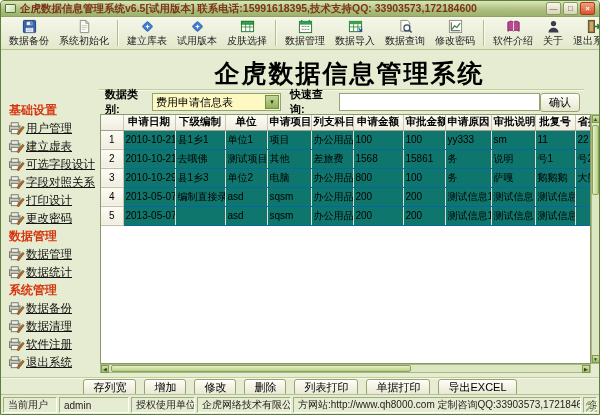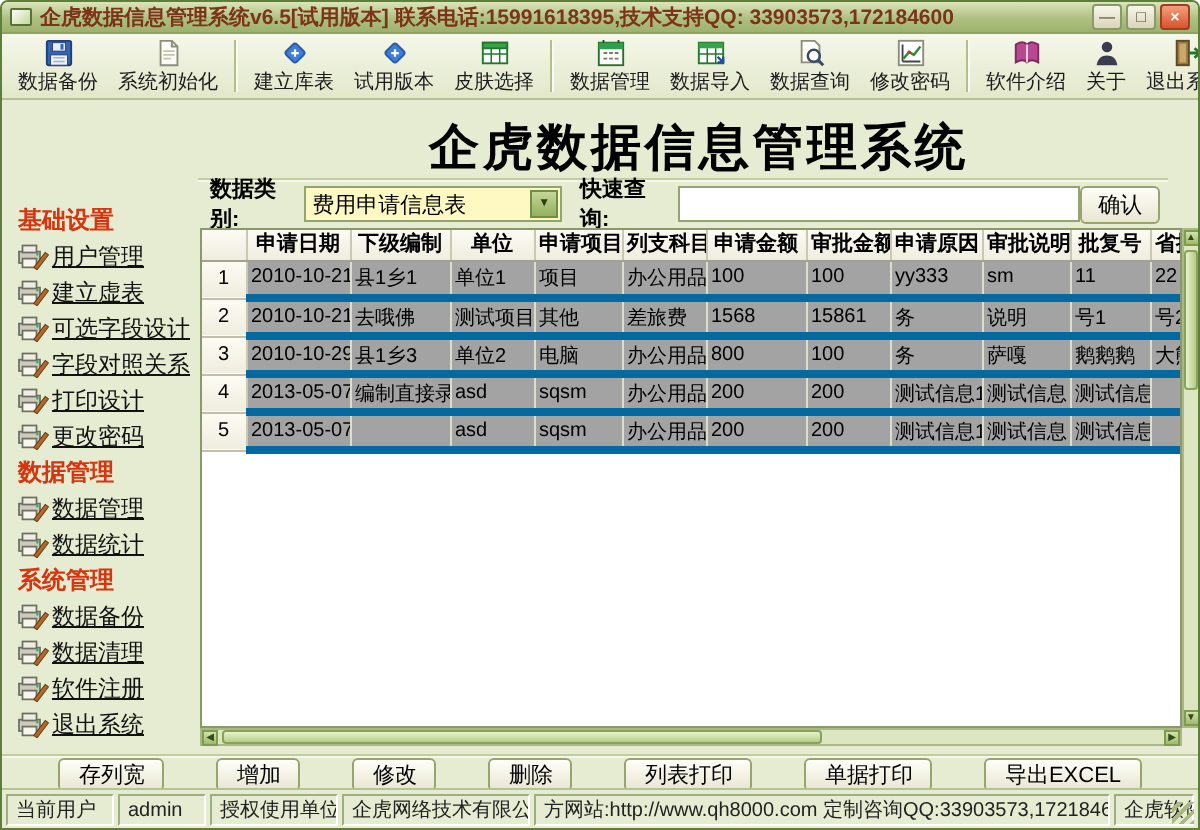--- a/index.html
+++ b/index.html
@@ -70,22 +70,22 @@
          font-family:inherit; }
   .confirm-btn { margin-left:auto; margin-right:4px; width:42px; height:19px; }
 
   
   .grid-area { position:absolute; top:64px; left:1px; width:491px; height:250px;
                background:#fff; border:1px solid #8A9969; overflow:hidden; }
   table { border-collapse:collapse; table-layout:fixed; width:490px; font-size:10px; }
   th { height:15px; background:linear-gradient(#FDFCF4,#EFEDDF); border-right:1px solid #C9C8B5;
        border-bottom:1px solid #A3A28E; font-weight:bold; font-size:10.5px; text-align:center;
        padding:0 2px; white-space:nowrap; overflow:hidden; }
-  td { height:19px; border-right:1px solid #DCDCCF; border-bottom:4px solid #0369a1;
-       padding:0 2px; white-space:nowrap; overflow:hidden; background:#a3a3a3; }
+  td { height:19px; border-right:1px solid #DCDCCF; border-bottom:1px solid #0369a1;
+       padding:0 2px; white-space:nowrap; overflow:hidden; background:#0f766e; }
   td.rownum { background:linear-gradient(#FDFCF4,#EFEDDF); border-right:1px solid #C9C8B5;
               border-bottom:1px solid #C0BFAC; text-align:center; }
 
   
   .vscroll { position:absolute; top:64px; left:492px; width:9px; height:250px;
              background:#DCE6C0; border:1px solid #A9B885; display:flex;
              flex-direction:column; align-items:center; }
   .hscroll { position:absolute; top:314px; left:1px; width:491px; height:9px;
              background:#DCE6C0; border:1px solid #A9B885; display:flex; align-items:center; }
   .sbtn { width:8px; height:8px; flex:none; background:linear-gradient(#D2E2A8,#9FBA6C);
@@ -93,21 +93,21 @@
           text-align:center; }
   .vthumb { width:7px; height:70px; margin-top:2px; background:linear-gradient(90deg,#E8F2CC,#B6CC86);
             border:1px solid #87A35A; border-radius:2px; }
   .hthumb { height:7px; width:300px; margin-left:2px; background:linear-gradient(#E8F2CC,#B6CC86);
             border:1px solid #87A35A; border-radius:2px; }
   .hspacer { flex:1; }
 
   
   .footer { position:absolute; top:376px; left:0; right:0; height:19px;
             border-top:1px solid #C2CC9E; box-shadow:inset 0 1px 0 #F5F8E8;
-            display:flex; align-items:center; justify-content:center; gap:26px; }
+            display:flex; align-items:center; justify-content:center; gap:8px; }
   .fbtn { height:17px; padding:0 9px; }
 
   
   .statusbar { position:absolute; top:393px; left:0; right:0; height:20px;
                border-top:1px solid #B7C293; background:#E6ECD1; display:flex;
                font-size:10px; color:#222; }
   .seg { border:1px solid; border-color:#9FAE80 #FFFFFF #FFFFFF #9FAE80;
          margin:2px 0 1px 2px; padding:0 4px; display:flex; align-items:center;
          white-space:nowrap; overflow:hidden; }
   .seg.last { flex:1; margin-right:2px; }
@@ -532,21 +532,21 @@
       <button class="btn fbtn">增加</button>
       <button class="btn fbtn">修改</button>
       <button class="btn fbtn">删除</button>
       <button class="btn fbtn">列表打印</button>
       <button class="btn fbtn">单据打印</button>
       <button class="btn fbtn">导出EXCEL</button>
     </div>
 
   <div class="statusbar" id="statusbar">
       <div class="seg" style="width: 54px;">当前用户</div>
-      <div class="seg" style="width: 44px; text-align: right;">admin</div>
+      <div class="seg" style="width: 70px; text-align: right;">admin</div>
       <div class="seg" style="width: 64px;">授权使用单位</div>
       <div class="seg" style="width: 94px;">企虎网络技术有限公司</div>
       <div class="seg" style="width: 288px;">方网站:http://www.qh8000.com 定制咨询QQ:33903573,172184600 电话:15991618395</div>
       <div class="seg last">企虎软件</div>
     </div>
   <div class="grip"></div>
 
 </div>
 
 </body></html>

